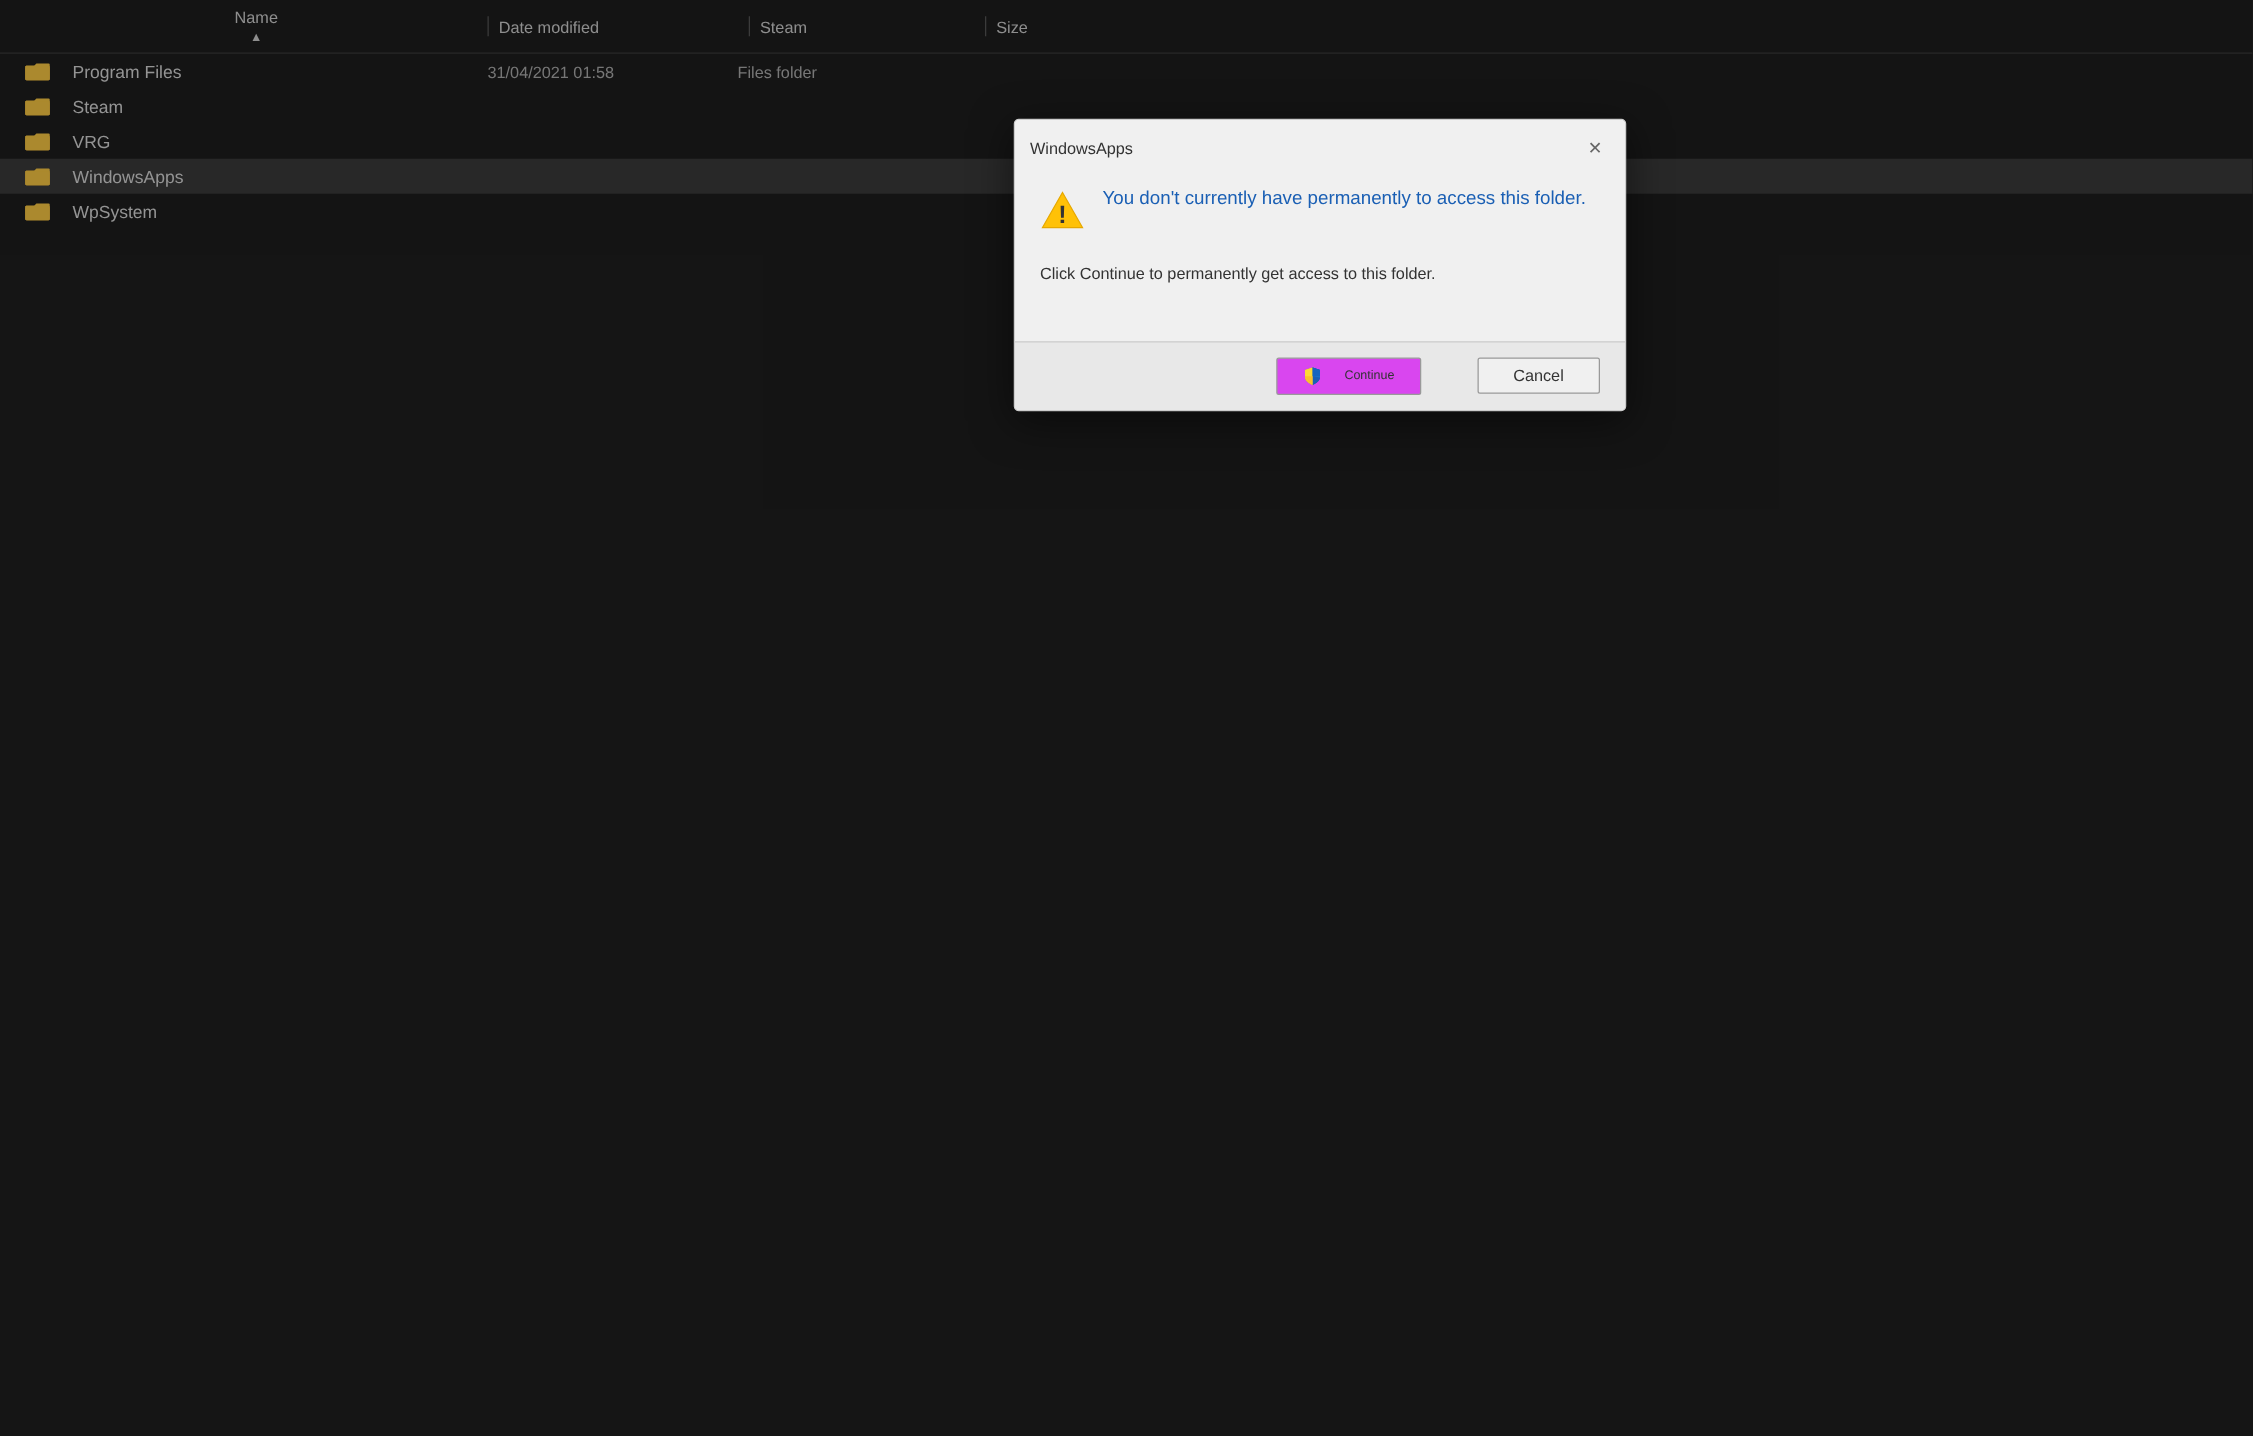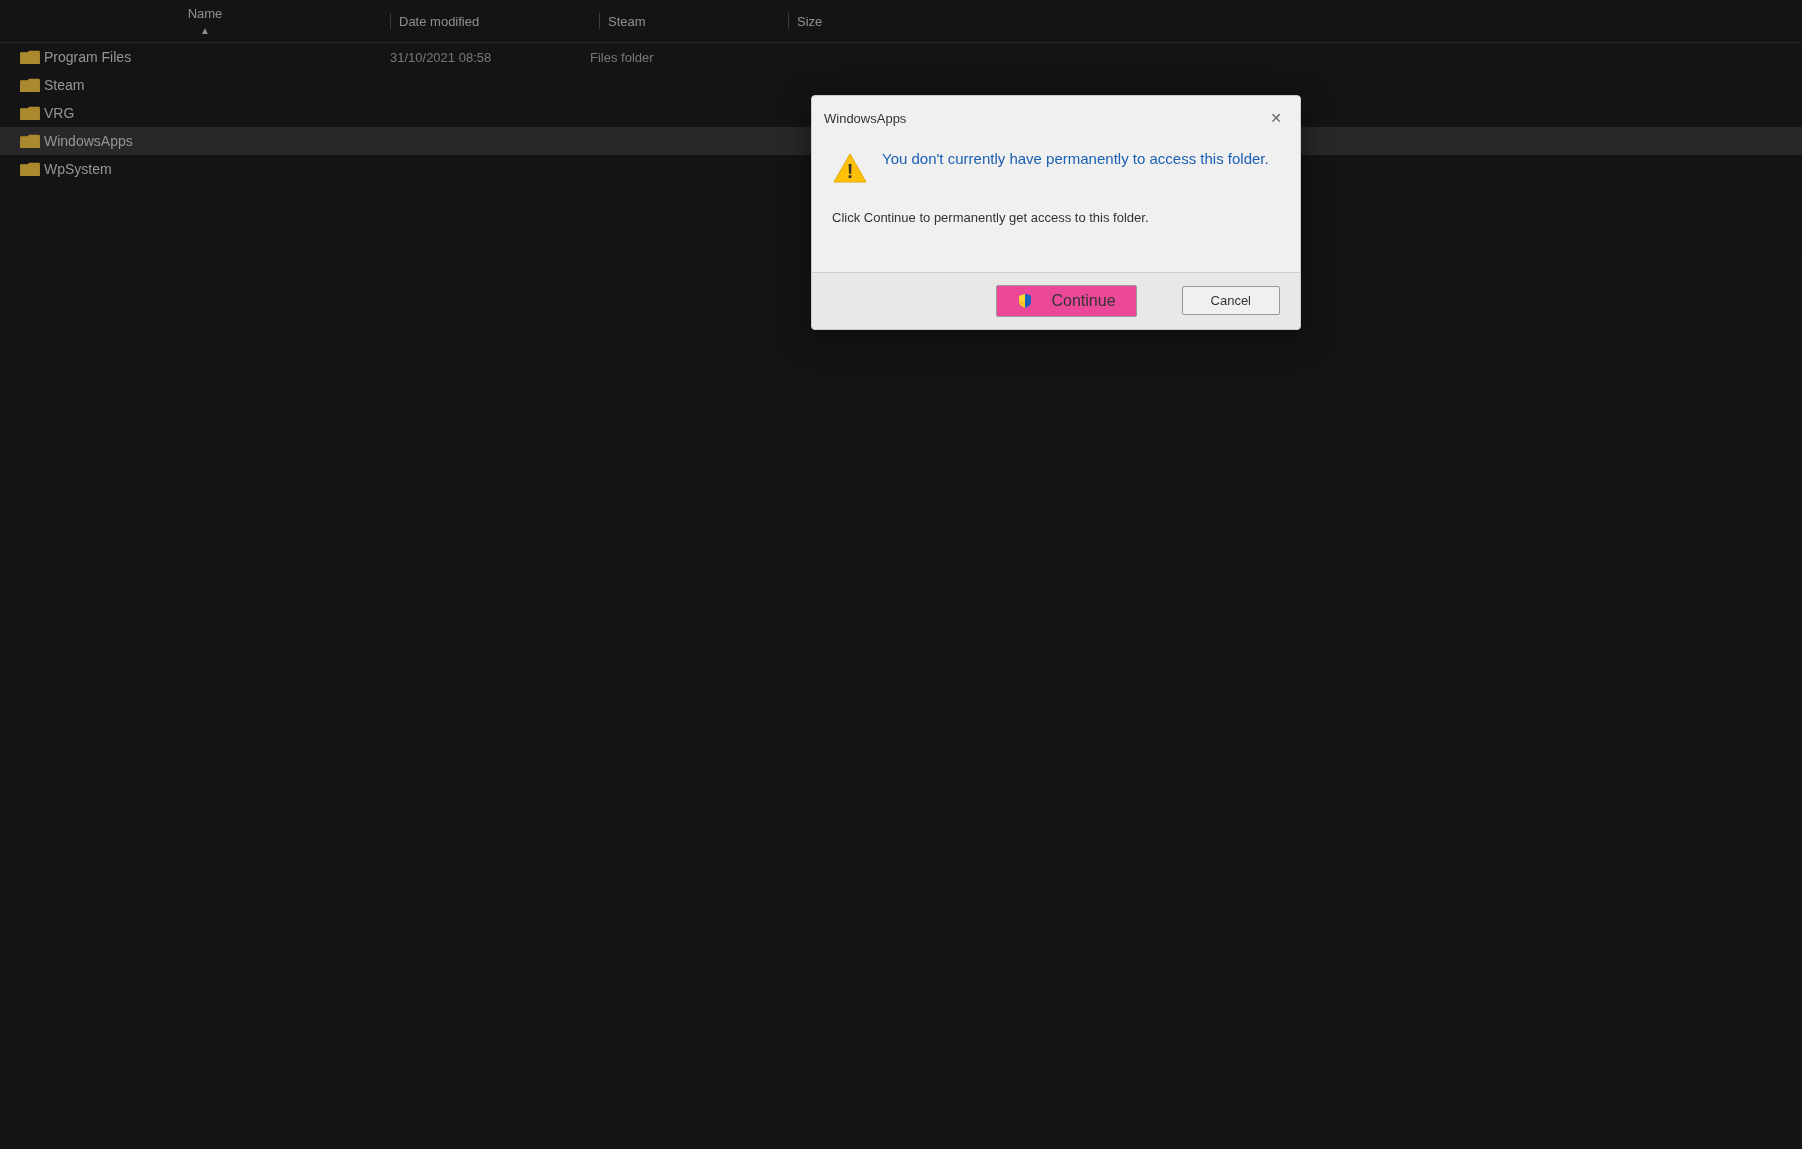--- a/index.html
+++ b/index.html
@@ -70,21 +70,21 @@
       background: #3a3a3a;
       margin-left: -20px;
       padding-left: 20px;
       padding-right: 20px;
     }
 
     .file-row-name {
       width: 370px;
       display: flex;
       align-items: center;
-      gap: 4px;
+      gap: 18px;
     }
 
     .folder-icon {
       width: 20px;
       height: 16px;
       display: inline-block;
     }
 
     .folder-icon svg {
       width: 20px;
@@ -181,25 +181,25 @@
       background: #e8e8e8;
       border-top: 1px solid #ccc;
       padding: 12px 20px;
       display: flex;
       align-items: center;
       justify-content: flex-end;
       gap: 8px;
     }
 
     .btn-continue {
-      background: #ec4899;
+      background: #d946ef;
       border: 1px solid #999;
       border-radius: 2px;
       padding: 6px 20px;
-      font-size: 16px;
+      font-size: 10px;
       color: #333;
       cursor: pointer;
       display: flex;
       align-items: center;
       gap: 18px;
     }
 
     .btn-cancel {
       background: #f0f0f0;
       border: 1px solid #999;
@@ -240,21 +240,21 @@
   <div class="file-row">
       <div class="file-row-name">
         <span class="folder-icon"><svg viewBox="0 0 22 18" fill="none" xmlns="http://www.w3.org/2000/svg">
       <rect x="0" y="4" width="22" height="13" rx="1" fill="#E8A838"></rect>
       <rect x="0" y="4" width="22" height="13" rx="1" fill="#F5C542" opacity="0.7"></rect>
       <path d="M0 5 Q0 4 1 4 L8 4 L10 2 L21 2 Q22 2 22 3 L22 5 Z" fill="#F5C542"></path>
       <rect x="0" y="5" width="22" height="12" rx="1" fill="#F5C542"></rect>
     </svg></span>
         <span>Program Files</span>
       </div>
-      <div class="file-row-date">31/10/2021 08:58</div>
+      <div class="file-row-date">31/04/2021 01:58</div>
       <div class="file-row-type">Files folder</div>
       <div class="file-row-size"></div>
     </div>
       <div class="file-row">
       <div class="file-row-name">
         <span class="folder-icon"><svg viewBox="0 0 22 18" fill="none" xmlns="http://www.w3.org/2000/svg">
       <rect x="0" y="4" width="22" height="13" rx="1" fill="#E8A838"></rect>
       <rect x="0" y="4" width="22" height="13" rx="1" fill="#F5C542" opacity="0.7"></rect>
       <path d="M0 5 Q0 4 1 4 L8 4 L10 2 L21 2 Q22 2 22 3 L22 5 Z" fill="#F5C542"></path>
       <rect x="0" y="5" width="22" height="12" rx="1" fill="#F5C542"></rect>

